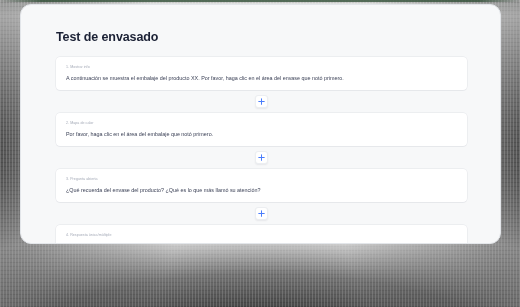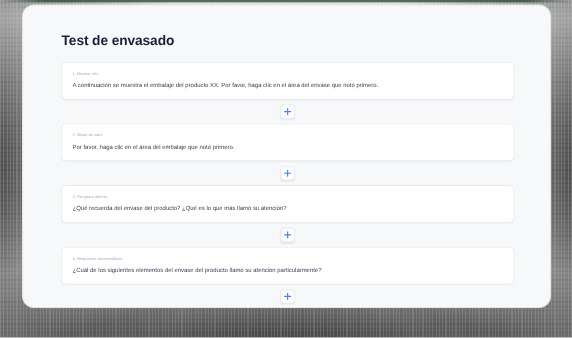--- a/index.html
+++ b/index.html
@@ -61,21 +61,21 @@
     width: 520px; height: 2px;
     background: linear-gradient(90deg, rgba(40,70,45,0.0) 0%, rgba(38,70,44,0.75) 8%, rgba(38,70,44,0.75) 92%, rgba(40,70,45,0.0) 100%);
   }
 
   
   .panel {
     position: absolute;
     left: 20px;
     top: 4px;
     width: 481px;
-    height: 276px;
+    height: 240px;
     background: #f7f8f9;
     border-radius: 11px;
     border: 1px solid #e3e6ea;
     overflow: hidden;
   }
 
   .panel-inner {
     position: absolute;
     left: 0; top: 0;
     width: 481px;

